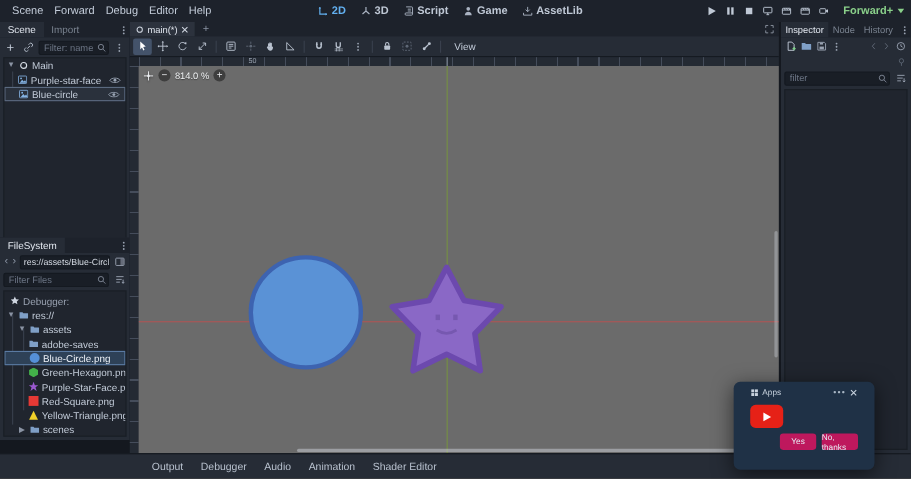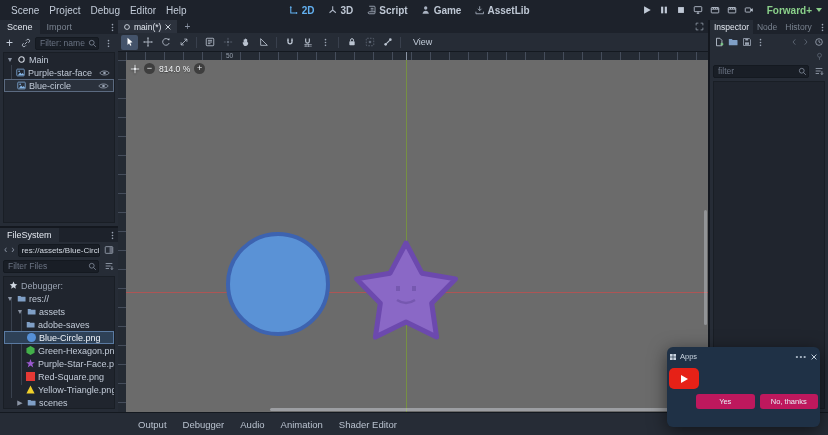--- a/index.html
+++ b/index.html
@@ -48,21 +48,21 @@
   .scene-panel { left:0; top:20px; width:118px; height:206px; }
   .scene-toolbar { height:18px; display:flex; align-items:center; gap:3px; padding:0 3px; }
   .tool-mini { color:#bec7d4; display:flex; align-items:center; justify-content:center; width:13px; height:13px; flex:none; }
   .plus-btn { font-size:12px; color:#c6cfdc; line-height:10px; }
   .scene-tree { top:32px; }
   .row.sel-outline { background:#2a313c; border:1px solid #5b6a80; }
   .node-ic { color:#d6dce5; flex:none; }
   .sprite-ic { color:#85b4e4; flex:none; }
 
   
-  .fs-panel { left:0; top:228px; width:118px; height:184px; }
+  .fs-panel { left:0; top:216px; width:118px; height:184px; }
   .pathbar { height:16px; display:flex; align-items:center; gap:2px; padding:0 3px; }
   .navgl { color:#8a93a3; font-size:10px; line-height:1; padding:0 1px; }
   .pathfield { flex:1; height:13px; background:#191e26; border:1px solid #141920; border-radius:2px; color:#d5dbe4;
      font-size:8px; padding:0 3px; line-height:12px; overflow:hidden; white-space:nowrap; }
   .filterbar { height:16px; display:flex; align-items:center; gap:3px; padding:0 3px; }
   .fs-tree { top:48px; }
   .fi { width:9px; height:9px; flex:none; }
   .fi.c-blue { border-radius:50%; background:#5590d8; }
   .fi.hexagon { background:#43b04a; clip-path:polygon(50% 0,95% 25%,95% 75%,50% 100%,5% 75%,5% 25%); }
   .fi.star-p { background:#9b59d0; clip-path:polygon(50% 0,63% 35%,98% 35%,70% 57%,81% 95%,50% 72%,19% 95%,30% 57%,2% 35%,37% 35%); }
@@ -115,22 +115,22 @@
   .insp-toolbar .spacer { flex:1; }
   .obj-row { height:13px; display:flex; align-items:center; justify-content:flex-end; padding:0 4px; }
   .insp-content { position:absolute; left:3px; right:3px; top:61px; bottom:3px; background:#20252e; border:1px solid #191e25; }
 
   
   .bottombar { left:0; top:412px; width:828px; height:23px; background:#262c36; border-top:1px solid #141920;
      display:flex; align-items:center; gap:2px; padding-left:131px; }
   .bb-item { font-size:9.5px; color:#b9c2cf; padding:3px 7px; }
 
   
-  .notif { position:absolute; left:667px; top:347px; width:153px; height:80px; background:#1f3146; border-radius:6px;
-     box-shadow:0 4px 18px rgba(0,0,0,.55); z-index:20; padding:5px 2px 6px; }
+  .notif { position:absolute; left:667px; top:347px; width:128px; height:80px; background:#1f3146; border-radius:6px;
+     box-shadow:0 4px 18px rgba(0,0,0,.55); z-index:20; padding:5px 15px 6px; }
   .notif-head { display:flex; align-items:center; gap:3px; font-size:7.5px; color:#c9d4e0; }
   .notif-head .grow { flex:1; }
   .notif-more { letter-spacing:1px; color:#aab8c6; font-size:8px; }
   .notif-x { color:#c9d4e0; }
   .notif-body { display:flex; gap:6px; margin-top:5px; }
   .yt-badge { width:30px; height:21px; background:#e62117; border-radius:5px; flex:none;
      display:flex; align-items:center; justify-content:center; margin-top:2px; }
   .yt-tri { width:0; height:0; border-left:7px solid #fff; border-top:4.5px solid transparent; border-bottom:4.5px solid transparent; }
   .notif-text { font-size:7.5px; line-height:1.3; }
   .nt-title { color:#eef2f7; }
@@ -308,21 +308,21 @@
         <rect x="2.5" y="2.5" width="7" height="7" fill="currentColor"></rect>
       </symbol>
 <symbol id="i-close" viewBox="0 0 10 10">
         <path d="M2 2l6 6M8 2L2 8" stroke="currentColor" stroke-width="1.2" fill="none"></path>
       </symbol>
 </defs>
 </svg>
 
 <div class="abs topbar">
   <span class="menu-item">Scene</span>
-  <span class="menu-item">Project</span>
+  <span class="menu-item">Forward</span>
   <span class="menu-item">Debug</span>
   <span class="menu-item">Editor</span>
   <span class="menu-item">Help</span>
 
   <div class="workspaces">
     <span class="ws active">
         <svg class="ic s10">
           <use href="#i-2d"></use>
         </svg>
         <span>2D</span>

